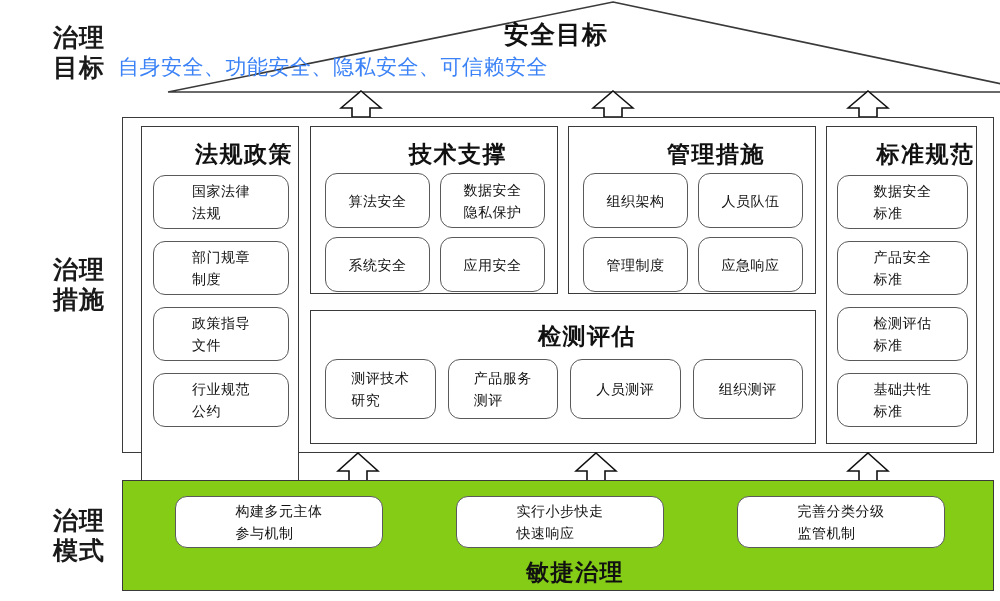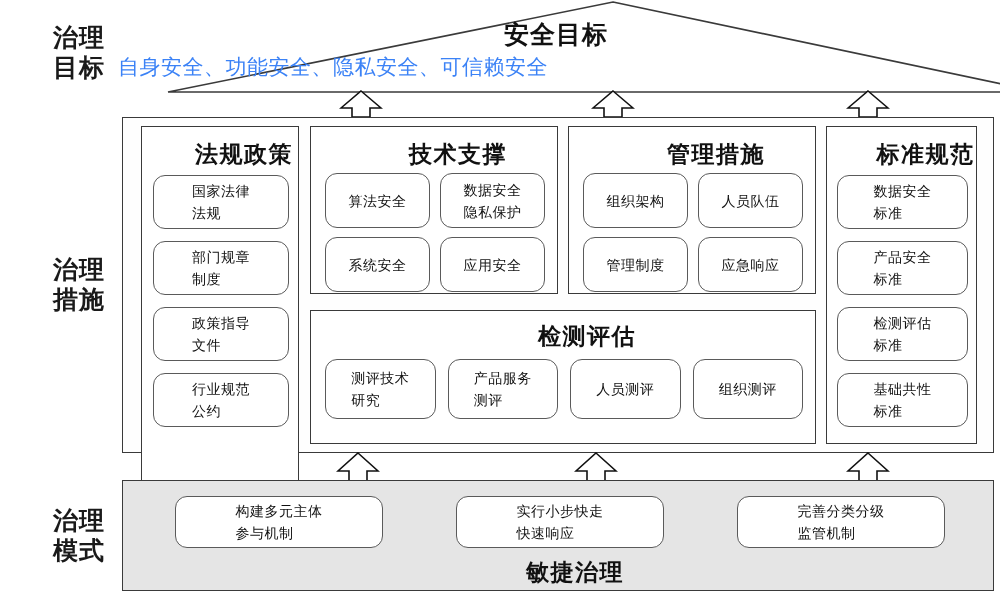--- a/index.html
+++ b/index.html
@@ -74,21 +74,21 @@
 
   .eval-row{
     position:absolute;left:14px;top:48px;width:478px;
     display:grid;grid-template-columns:repeat(4,1fr);gap:0 12px;
   }
   .eval-row .chip{height:58px;}
 
   
   #mode-band{
     left:122px;top:480px;width:872px;height:111px;
-    border:1.6px solid #3a3a3a;background:#e5e5e5;
+    border:1.6px solid #3a3a3a;background:#84cc16;
   }
   .mode-chips{
     position:absolute;left:52px;top:15px;width:770px;
     display:flex;justify-content:space-between;
   }
   .mode-chips .chip{width:206px;height:50px;}
   .mode-caption{
     position:absolute;left:16px;top:76px;width:872px;text-align:center;
     font-weight:bold;font-size:23px;letter-spacing:1.5px;color:#111;
   }

